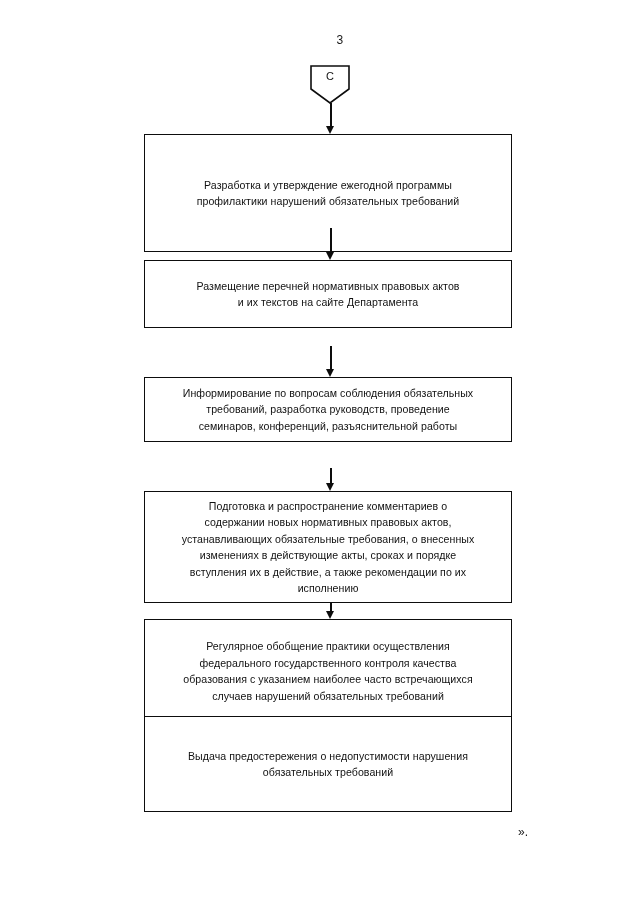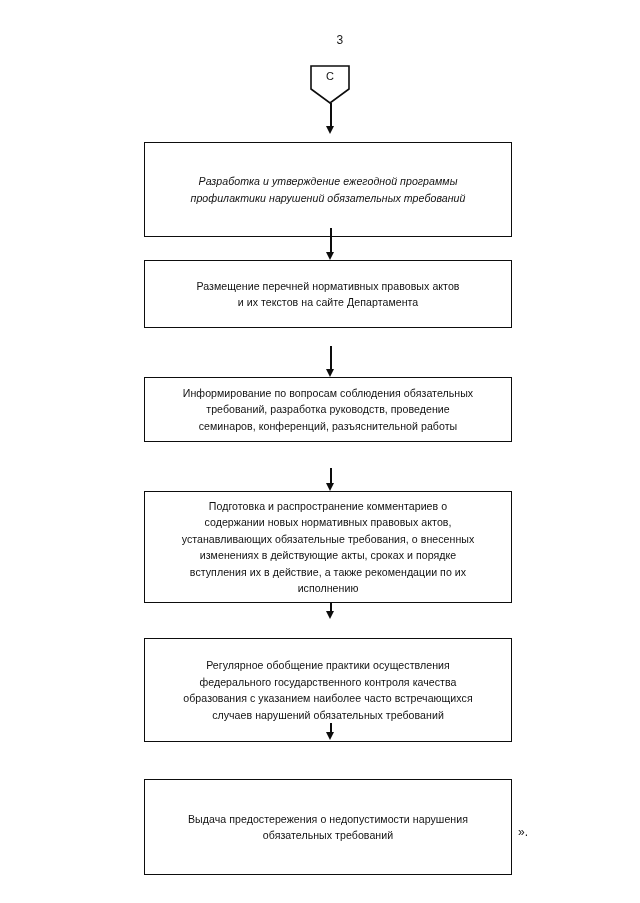--- a/index.html
+++ b/index.html
@@ -76,26 +76,26 @@
     padding: 0 10px;
     box-sizing: border-box;
     text-align: center;
     font-size: 10.6px;
     line-height: 16.5px;
     color: #111111;
     white-space: pre-line;
     letter-spacing: 0.05px;
   }
 
-  #box1 { top: 142px;  height: 95px; font-style: italic; }
+  #box1 { top: 134px;  height: 118px; }
   #box2 { top: 260px;  height: 68px; }
   #box3 { top: 377px;  height: 65px; }
   #box4 { top: 491px;  height: 112px; }
-  #box5 { top: 619px;  height: 104px; margin-top: 19px; }
-  #box6 { top: 779px;  height: 96px; }
+  #box5 { top: 619px;  height: 104px; }
+  #box6 { top: 716px;  height: 96px; }
 
   
   .arrow {
     position: absolute;
     left: 326px;
     width: 10px;
   }
   .arrow .stem {
     position: absolute;
     left: 4px;

